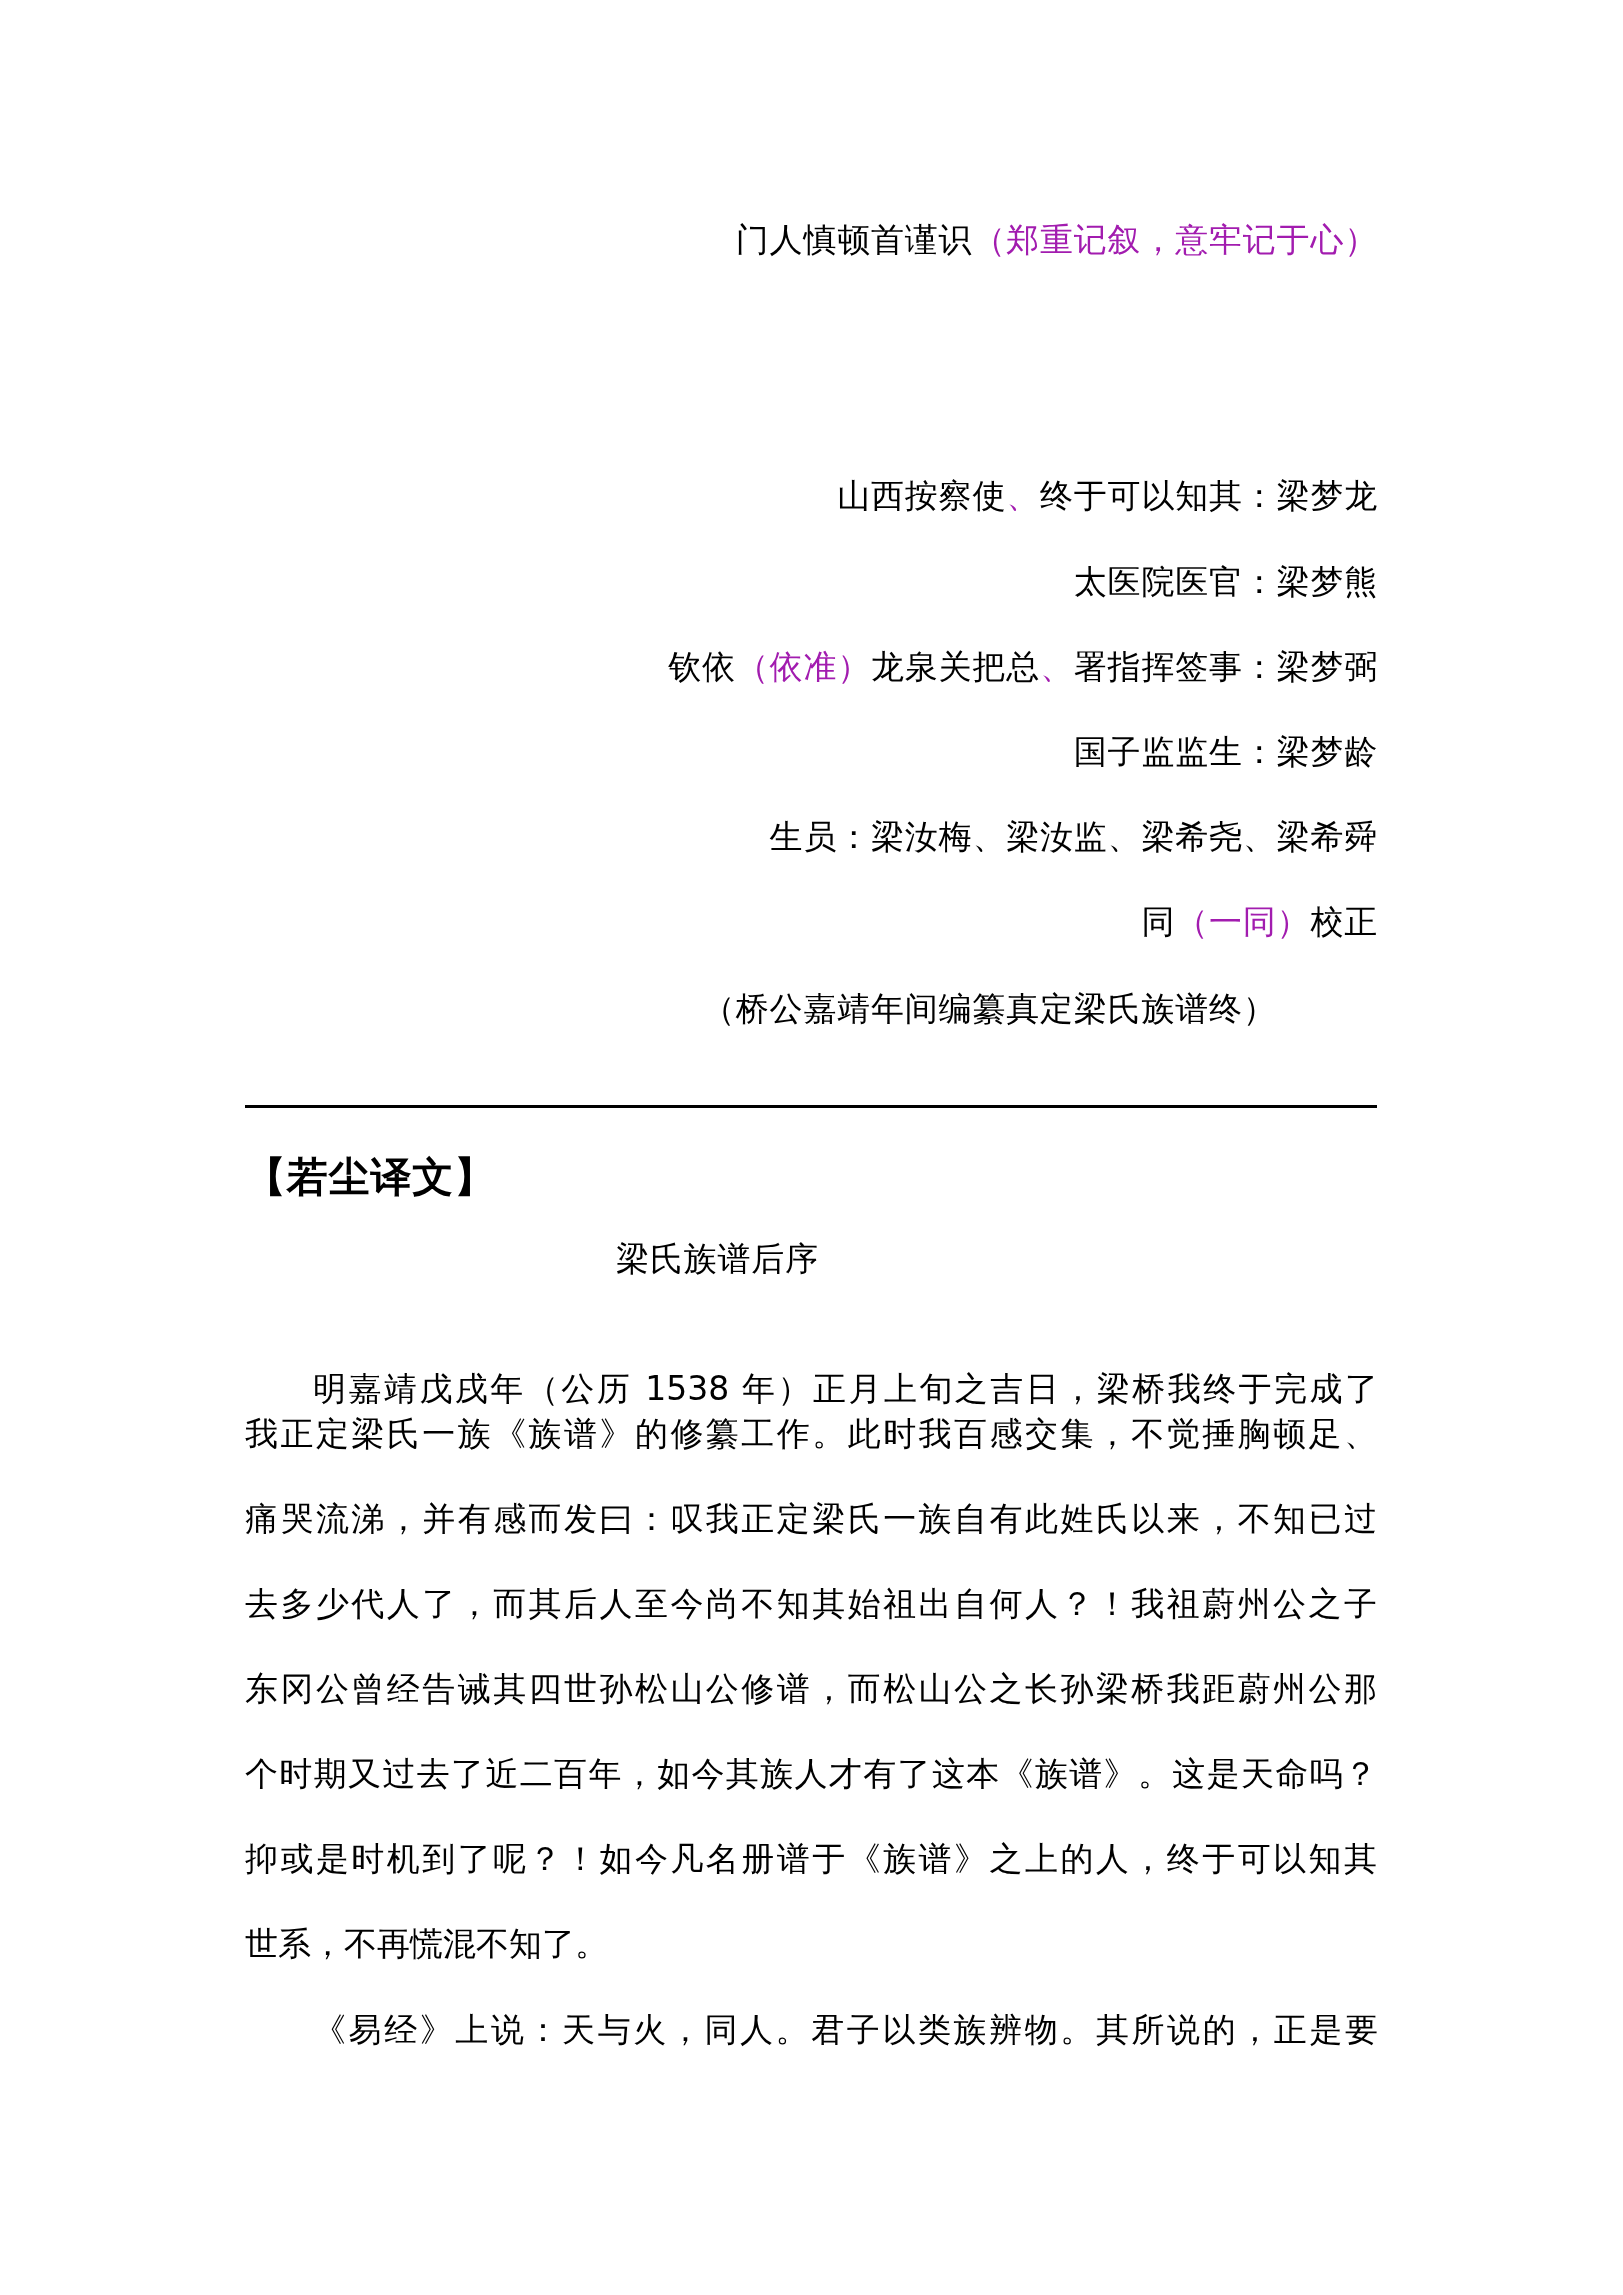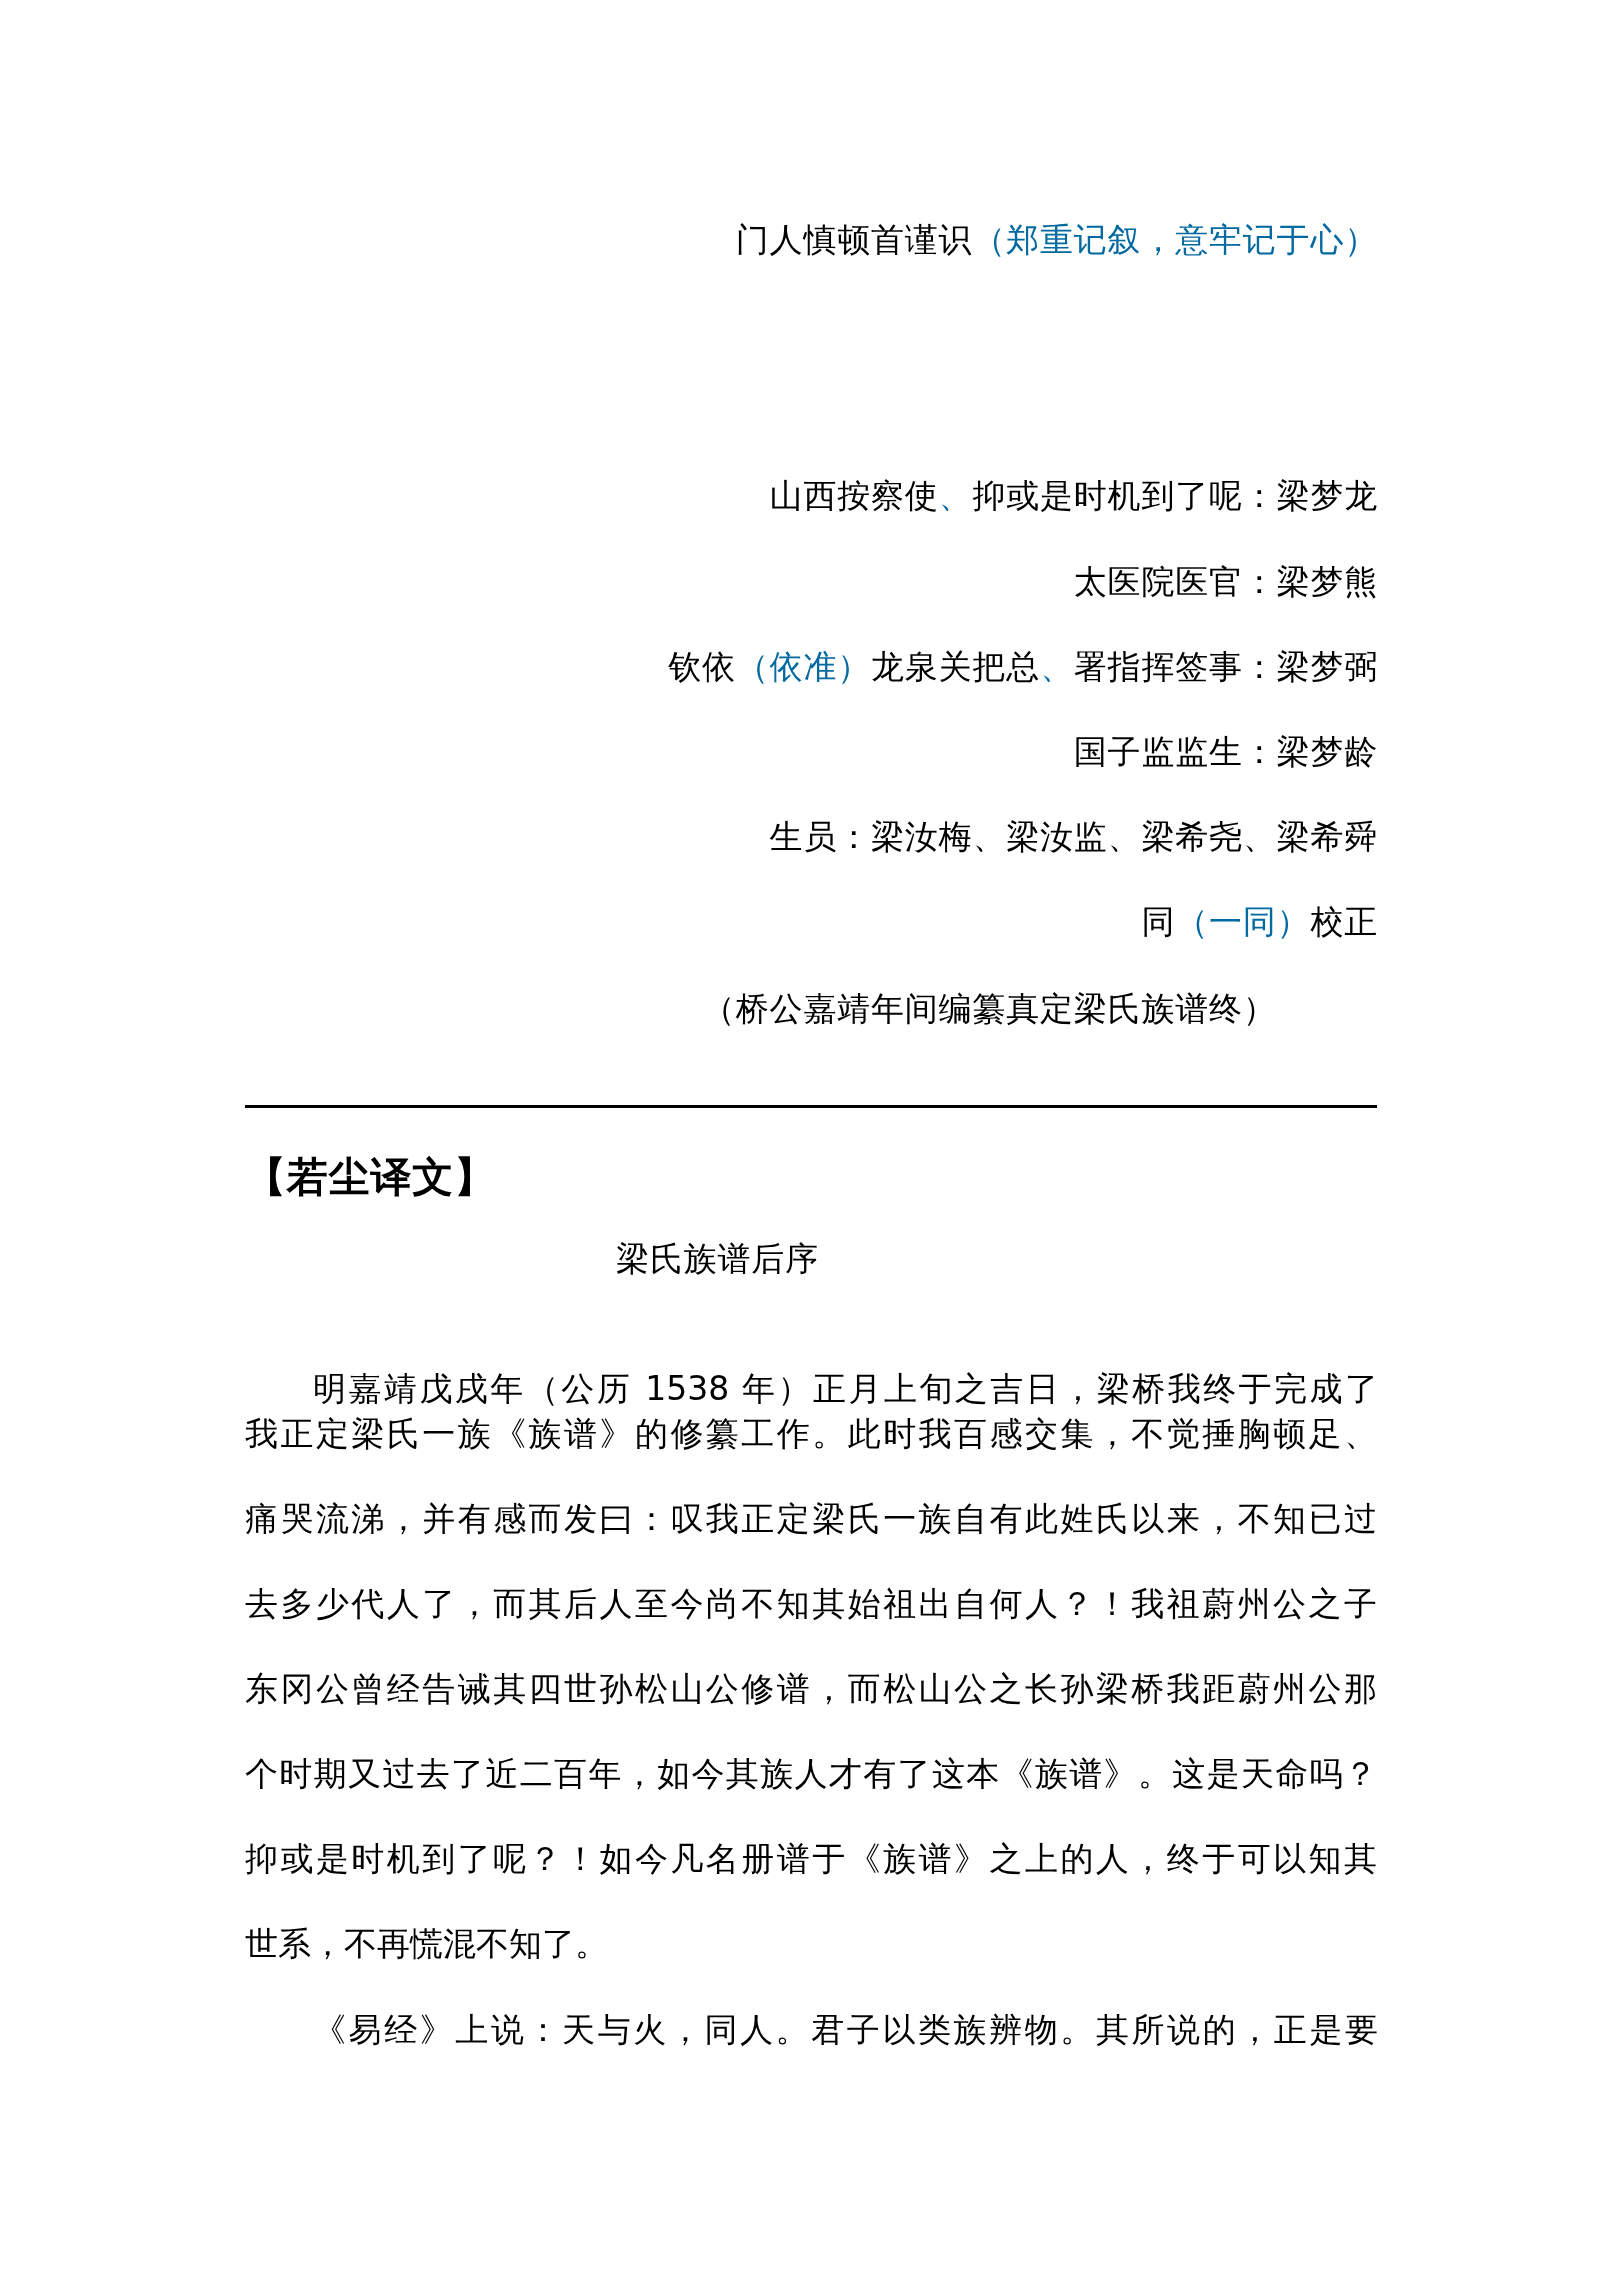--- a/index.html
+++ b/index.html
@@ -14,21 +14,21 @@
     overflow: hidden;
     font-family: "DejaVu Serif", "Liberation Serif", serif;
     color: #000000;
   }
   .page {
     position: absolute;
     left: 0; top: 0;
     width: 1623px;
     height: 2295px;
   }
-  .red { color: #0369a1; text-align: right; }
+  .red { color: #a21caf; text-align: right; }
 
   
   .rline {
     position: absolute;
     right: 245px;
     font-size: 33px;
     line-height: 43px;
     white-space: nowrap;
     text-align: right;
     letter-spacing: 0.8px;
@@ -88,21 +88,21 @@
 <body>
 
 <div class="page">
 
   <div class="rline" style="top:218px;">
     <span>门人慎顿首谨识</span><span class="red">（郑重记叙，意牢记于心）</span>
   </div>
 
 
   <div class="rline" style="top:474px;">
-    <span>山西按察使</span><span class="red">、</span><span>抑或是时机到了呢：梁梦龙</span>
+    <span>山西按察使</span><span class="red">、</span><span>终于可以知其：梁梦龙</span>
   </div>
 
   <div class="rline" style="top:560px;">
     <span>太医院医官：梁梦熊</span>
   </div>
 
   <div class="rline" style="top:645px;">
     <span>钦依</span><span class="red">（依准）</span><span>龙泉关把总</span><span class="red">、</span><span>署指挥签事：梁梦弼</span>
   </div>
 

